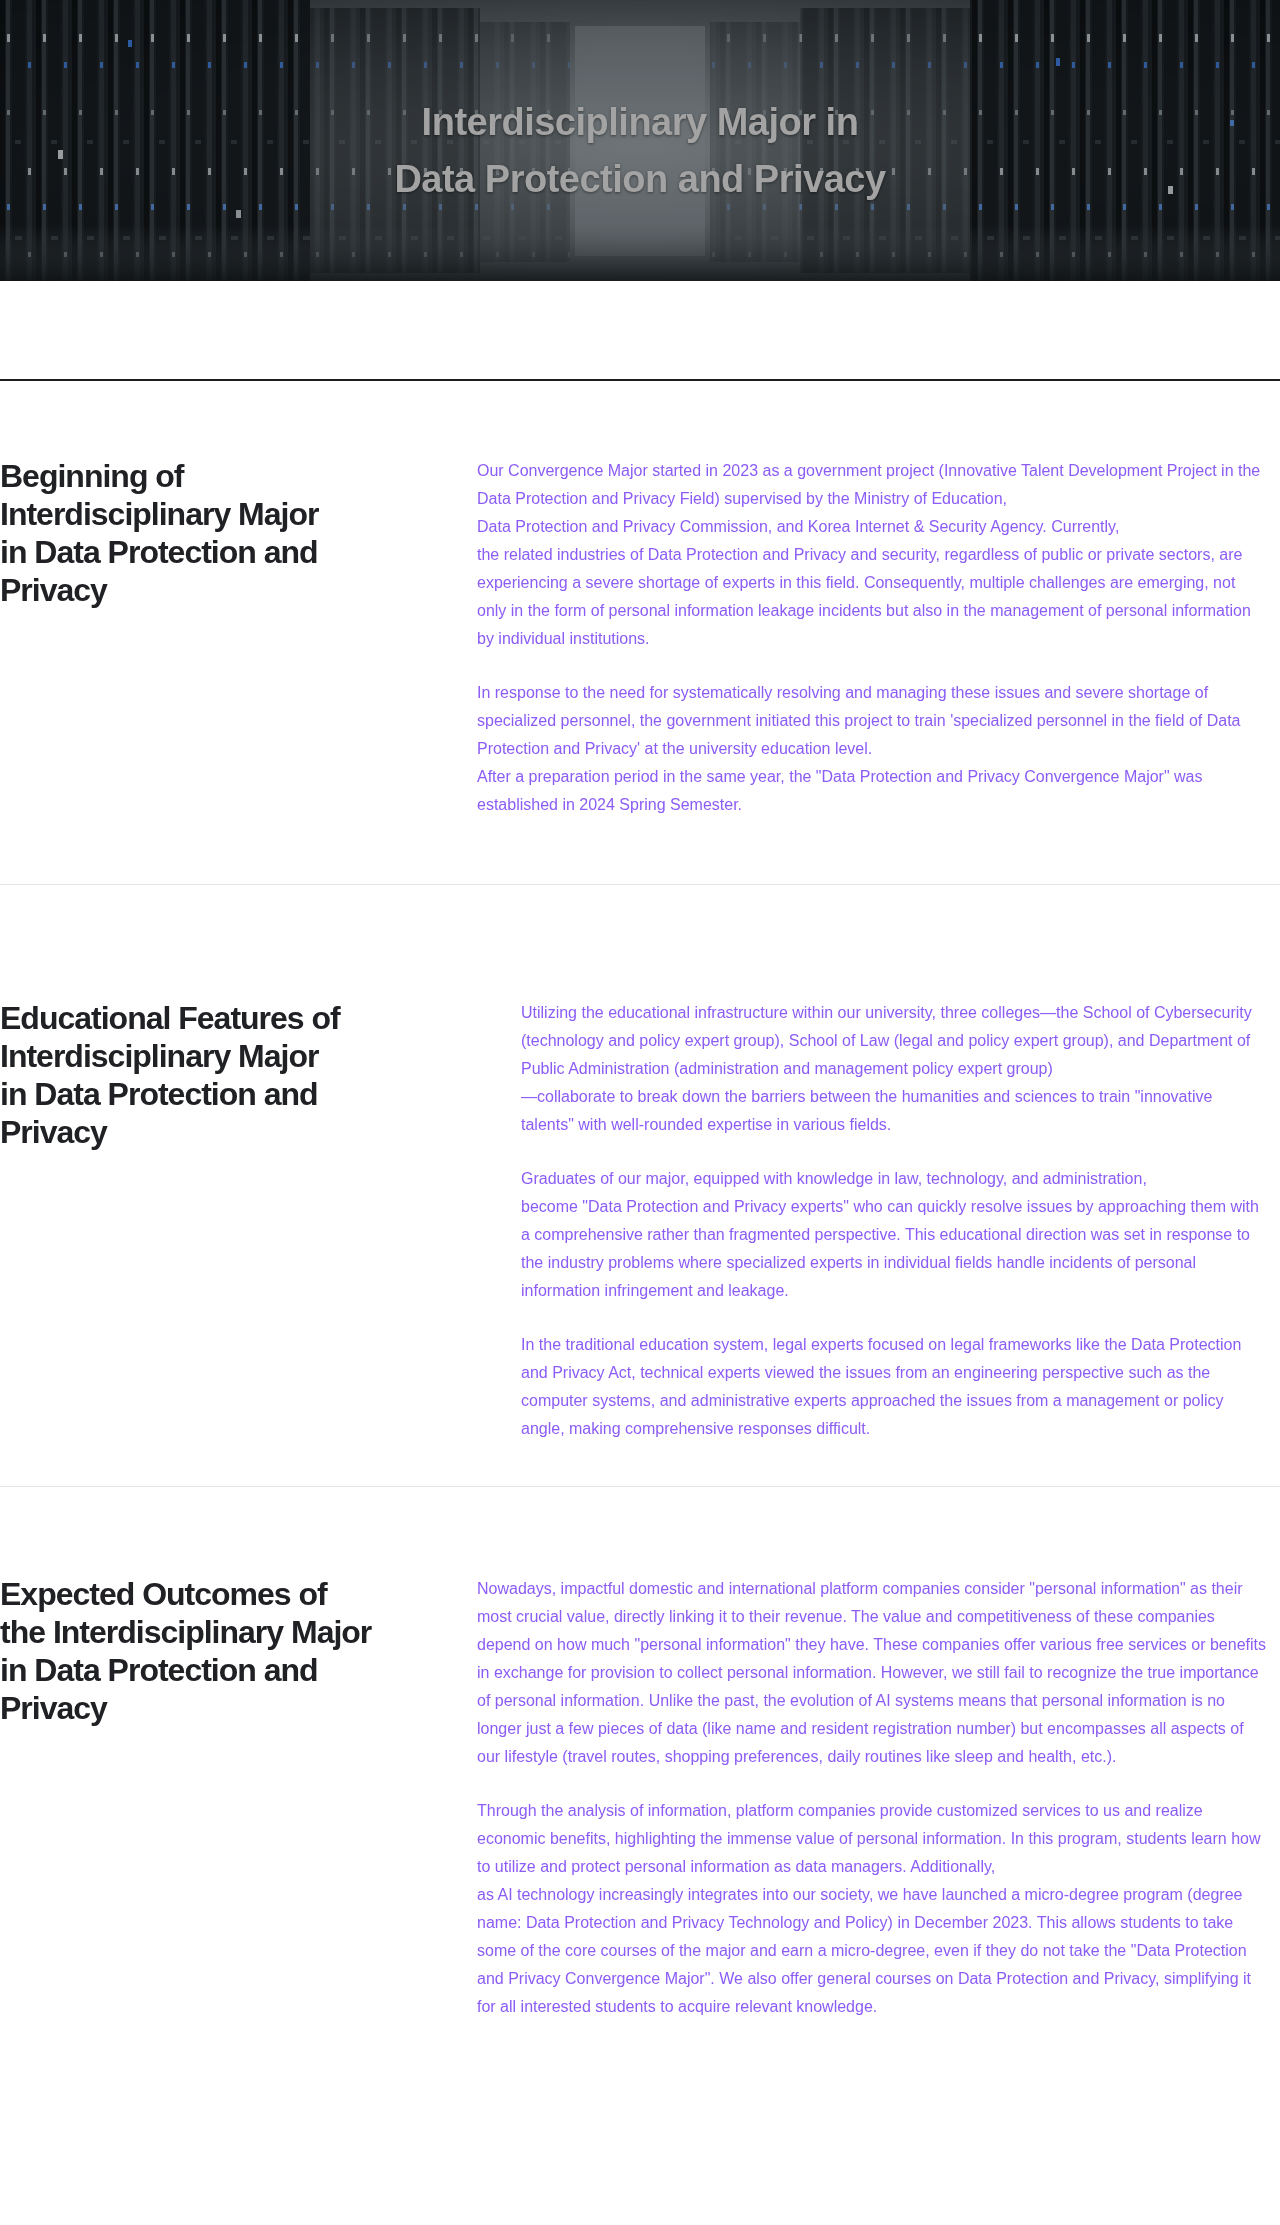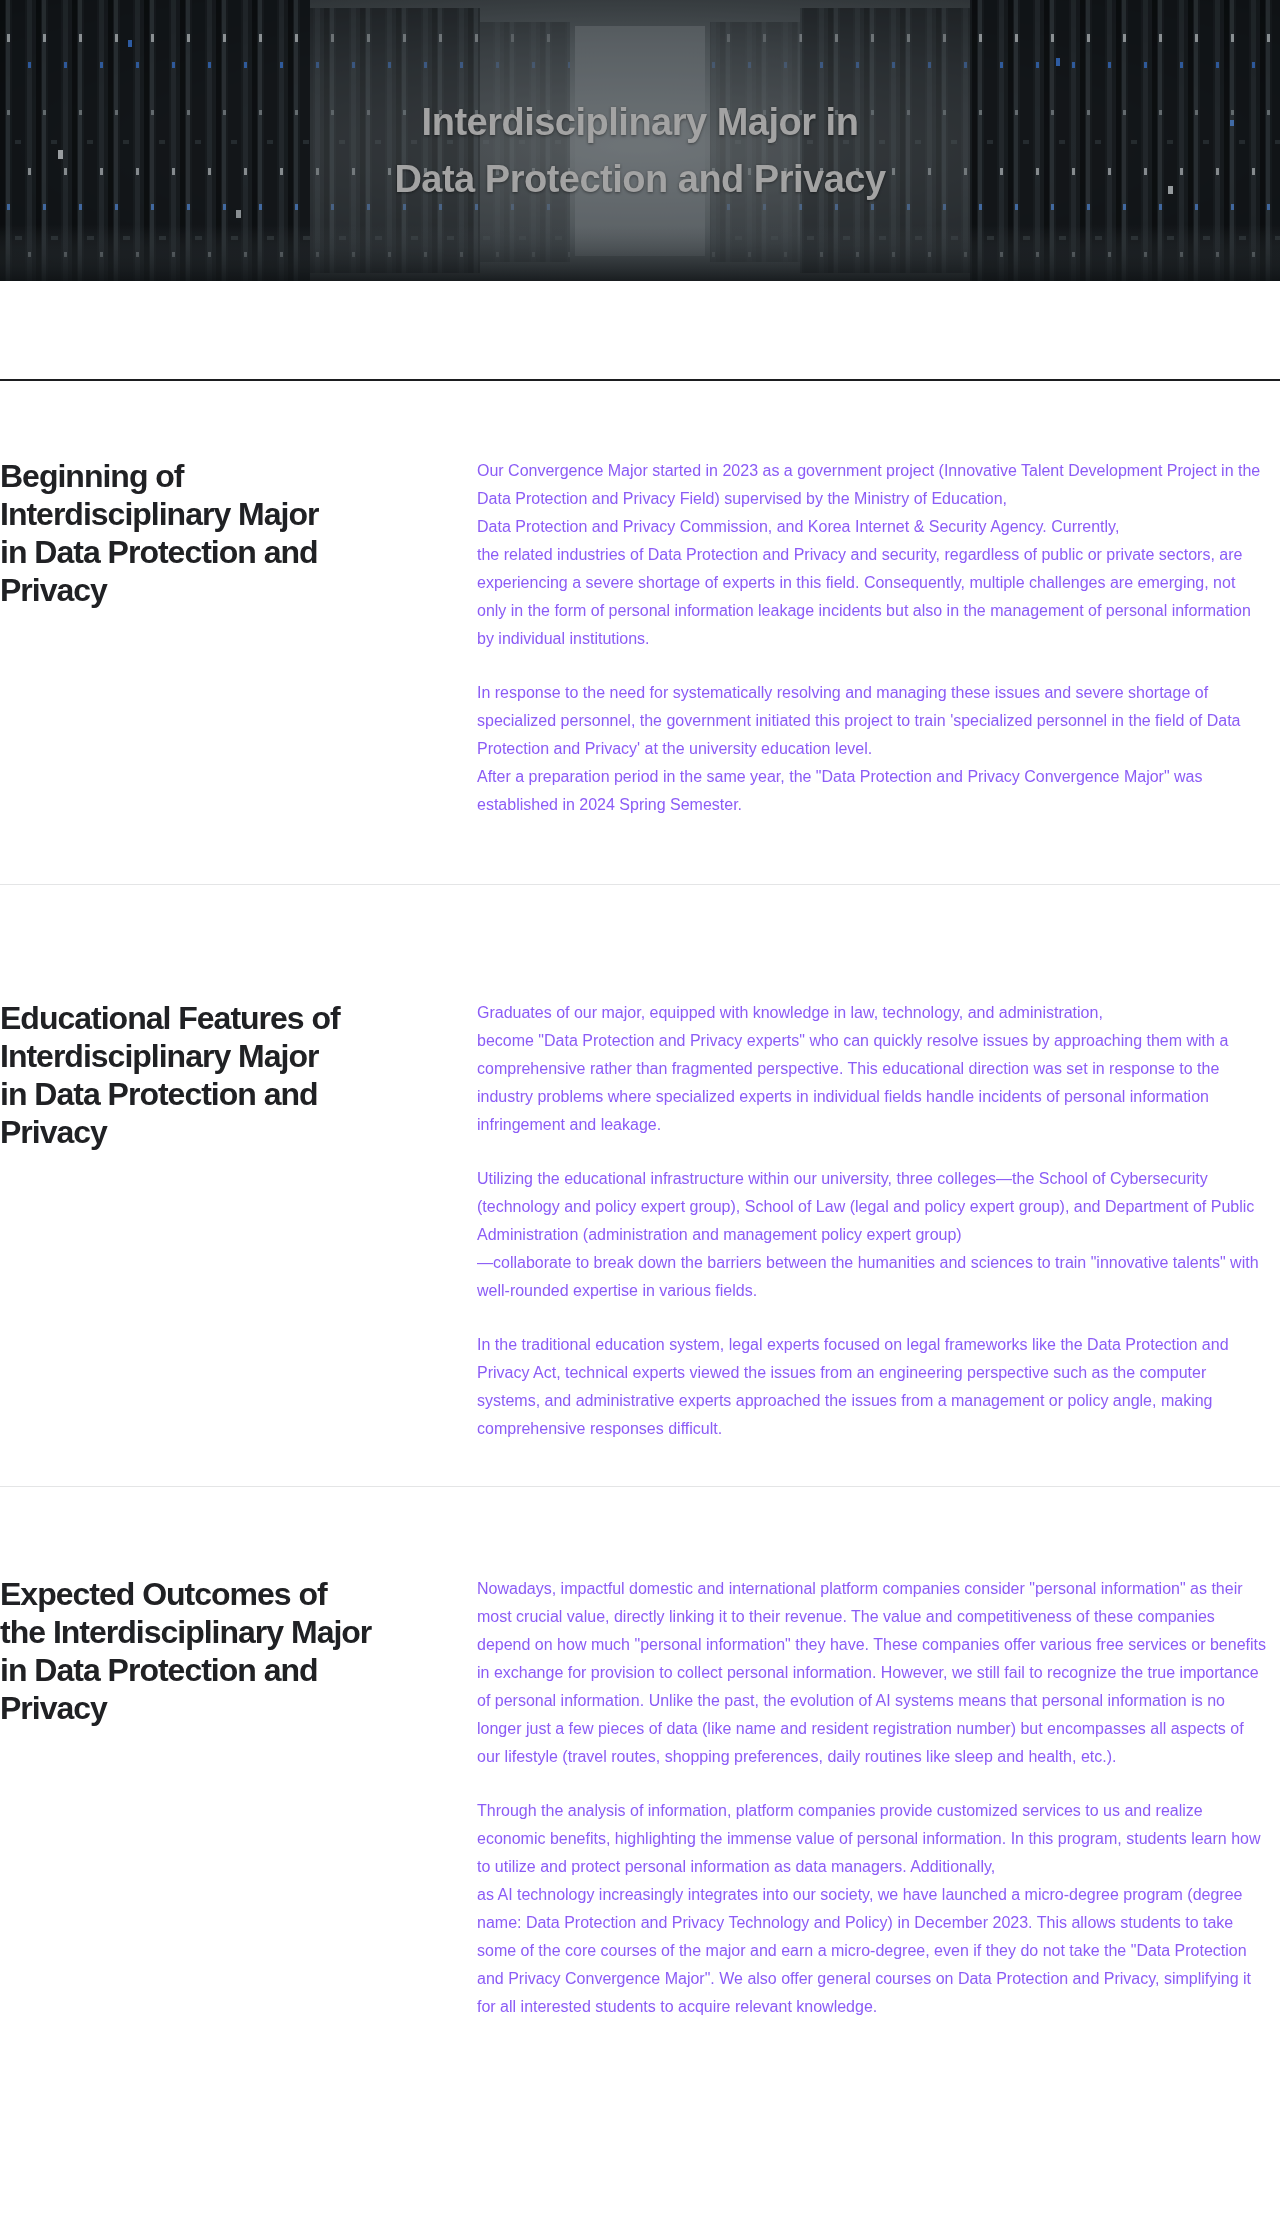--- a/index.html
+++ b/index.html
@@ -46,21 +46,21 @@
   .divider-dark  { border: none; border-top: 2px solid #1d1e20; margin: 0; }
   .divider-light { border: none; border-top: 1px solid #e4e5e6; margin: 0; }
 
   
   .section {
     display: grid;
     grid-template-columns: 477px 1fr;
     padding-right: 13px;
   }
   .section-1 { padding-top: 76px;  padding-bottom: 65px; }
-  .section-2 { padding-top: 114px; padding-bottom: 43px; }
+  .section-2 { padding-top: 114px; padding-bottom: 43px; gap: 44px; }
   .section-3 { padding-top: 88px;  padding-bottom: 100px; }
 
   .section-heading {
     margin: 0;
     padding-right: 12px;
     color: #202124;
     font-size: 32px;
     line-height: 38px;
     font-weight: 700;
     letter-spacing: -1px;
@@ -152,24 +152,24 @@
 </section>
 
 <hr class="divider-light">
 
 <section class="section section-2">
   <h2 class="section-heading">Educational Features of
 Interdisciplinary Major
 in Data Protection and
 Privacy</h2>
   <div class="section-body">
+    <p>Utilizing the educational infrastructure within our university, three colleges—the School of Cybersecurity (technology and policy expert group), School of Law (legal and policy expert group), and Department of Public Administration (administration and management policy expert group)
+—collaborate to break down the barriers between the humanities and sciences to train "innovative talents" with well-rounded expertise in various fields.</p>
     <p>Graduates of our major, equipped with knowledge in law, technology, and administration,
 become "Data Protection and Privacy experts" who can quickly resolve issues by approaching them with a comprehensive rather than fragmented perspective. This educational direction was set in response to the industry problems where specialized experts in individual fields handle incidents of personal information infringement and leakage.</p>
-    <p>Utilizing the educational infrastructure within our university, three colleges—the School of Cybersecurity (technology and policy expert group), School of Law (legal and policy expert group), and Department of Public Administration (administration and management policy expert group)
-—collaborate to break down the barriers between the humanities and sciences to train "innovative talents" with well-rounded expertise in various fields.</p>
     <p>In the traditional education system, legal experts focused on legal frameworks like the Data Protection and Privacy Act, technical experts viewed the issues from an engineering perspective such as the computer systems, and administrative experts approached the issues from a management or policy angle, making comprehensive responses difficult.</p>
   </div>
 </section>
 
 <hr class="divider-light">
 
 <section class="section section-3">
   <h2 class="section-heading">Expected Outcomes of
 the Interdisciplinary Major
 in Data Protection and

